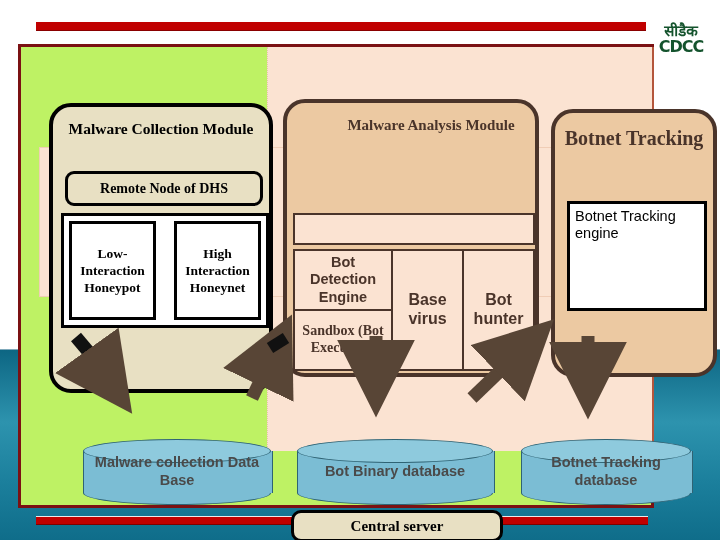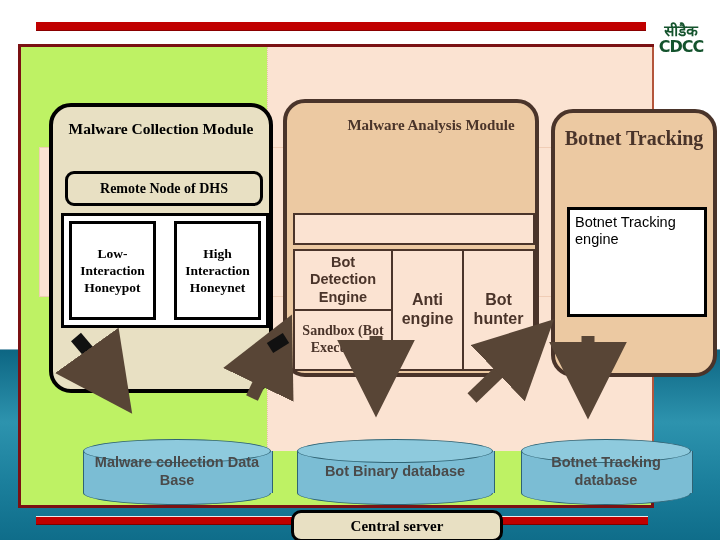--- a/index.html
+++ b/index.html
@@ -103,21 +103,21 @@
   
   #mod3{
     left:530px;top:62px;width:166px;height:268px;
     background:#ecc9a2;border:4px solid #4a342a;
   }
   #mod3 .mod-title{font-size:20px;color:#4a342a;padding-top:14px;}
   #mod3-engine{
     position:absolute;left:12px;top:88px;width:140px;height:110px;
     background:#ffffff;border:3px solid #000;box-sizing:border-box;
     font-family:"Liberation Sans",sans-serif;font-size:14.5px;color:#000;
-    padding:4px 5px;line-height:1.2;margin-top:6px;
+    padding:4px 5px;line-height:1.2;
   }
   
   .num-tab{
     position:absolute;box-sizing:border-box;border:2px solid #000;
     display:flex;align-items:center;justify-content:center;
     font-family:"Liberation Serif",serif;font-size:14px;color:#000;
   }
   #num1{left:99px;top:70px;width:56px;height:32px;background:#ffffff;}
   #num2{left:355px;top:64px;width:52px;height:30px;background:#fbe3d2;border-color:#4a342a;}
   #num3{left:593px;top:68px;width:54px;height:32px;background:#fbe3d2;border-color:#4a342a;}
@@ -187,21 +187,21 @@
 
   <div class="num-tab" id="num2">2</div>
   <div class="module" id="mod2">
     <div class="mod-title">Malware Analysis Module</div>
     <div id="mod2-blank"></div>
     <div id="mod2-row">
       <div id="mod2-col-left">
         <div class="m2cell" id="m2-bde">Bot Detection Engine</div>
         <div class="m2cell" id="m2-sandbox">Sandbox (Bot Execution)</div>
       </div>
-      <div class="m2cell" id="m2-anti">Anti engine</div>
+      <div class="m2cell" id="m2-anti">Base virus</div>
       <div class="m2cell" id="m2-bot">Bot hunter</div>
     </div>
   </div>
 
   <div class="num-tab" id="num3">3</div>
   <div class="module" id="mod3">
     <div class="mod-title">Botnet Tracking</div>
     <div id="mod3-engine">Botnet Tracking engine</div>
   </div>
 

